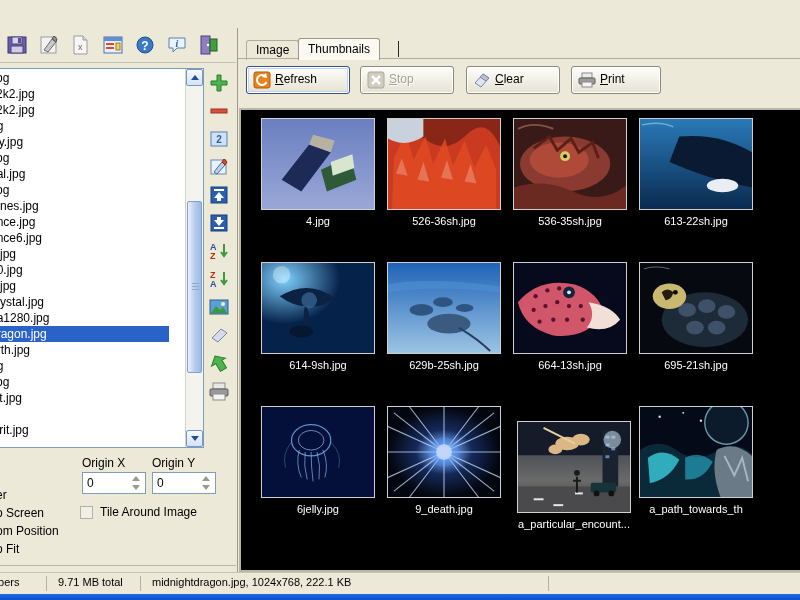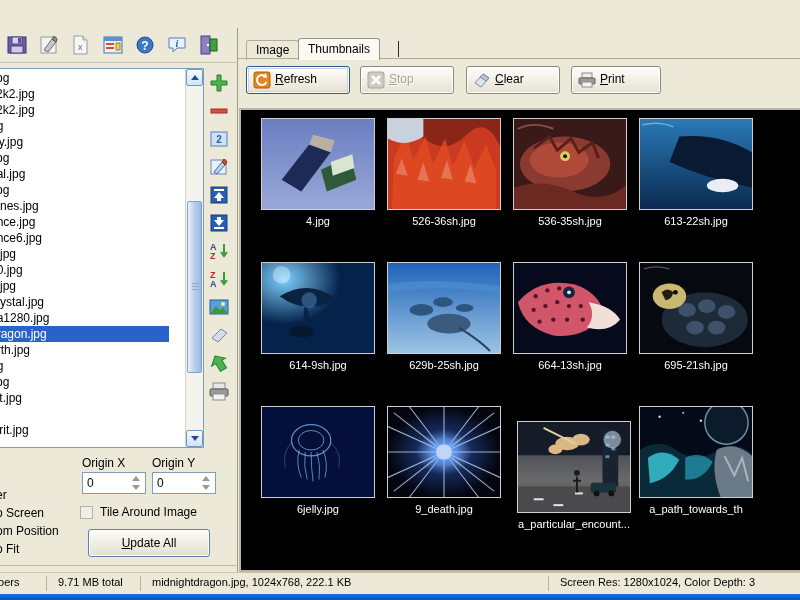--- a/index.html
+++ b/index.html
@@ -590,23 +590,20 @@
       <div class="a up"></div>
         <div class="a dn"></div>
     </div>
   </div>
 
   <div class="checkrow">
     <div class="checkbox"></div>
     <div class="ctext">Tile Around Image</div>
   </div>
 
-  <div class="update-btn">
-    <span><u>U</u><span>pdate All</span></span>
-  </div>
 
   <div class="panel-sep"></div>
 
   <div class="right-pane">
 
     <div class="tabstrip">
       <div class="tab" style="left:8px;">Image</div>
       <div class="tab active" style="left:60px;">Thumbnails</div>
       <div class="tab-caret" style="left:160px;"></div>
     </div>
@@ -929,17 +926,16 @@
     </div>
   </div>
 
   <div class="statusbar">
     <div class="status-cell" style="left:-8px;">apers</div>
     <div class="status-div" style="left:46px;"></div>
     <div class="status-cell" style="left:58px;">9.71 MB total</div>
     <div class="status-div" style="left:140px;"></div>
     <div class="status-cell" style="left:152px;">midnightdragon.jpg, 1024x768, 222.1 KB</div>
     <div class="status-div" style="left:548px;"></div>
-    <div class="status-cell" style="left:560px;">Screen Res: 1280x1024, Color Depth: 3</div>
   </div>
 
   <div class="bottom-strip"></div>
 </div>
 
 </body></html>

